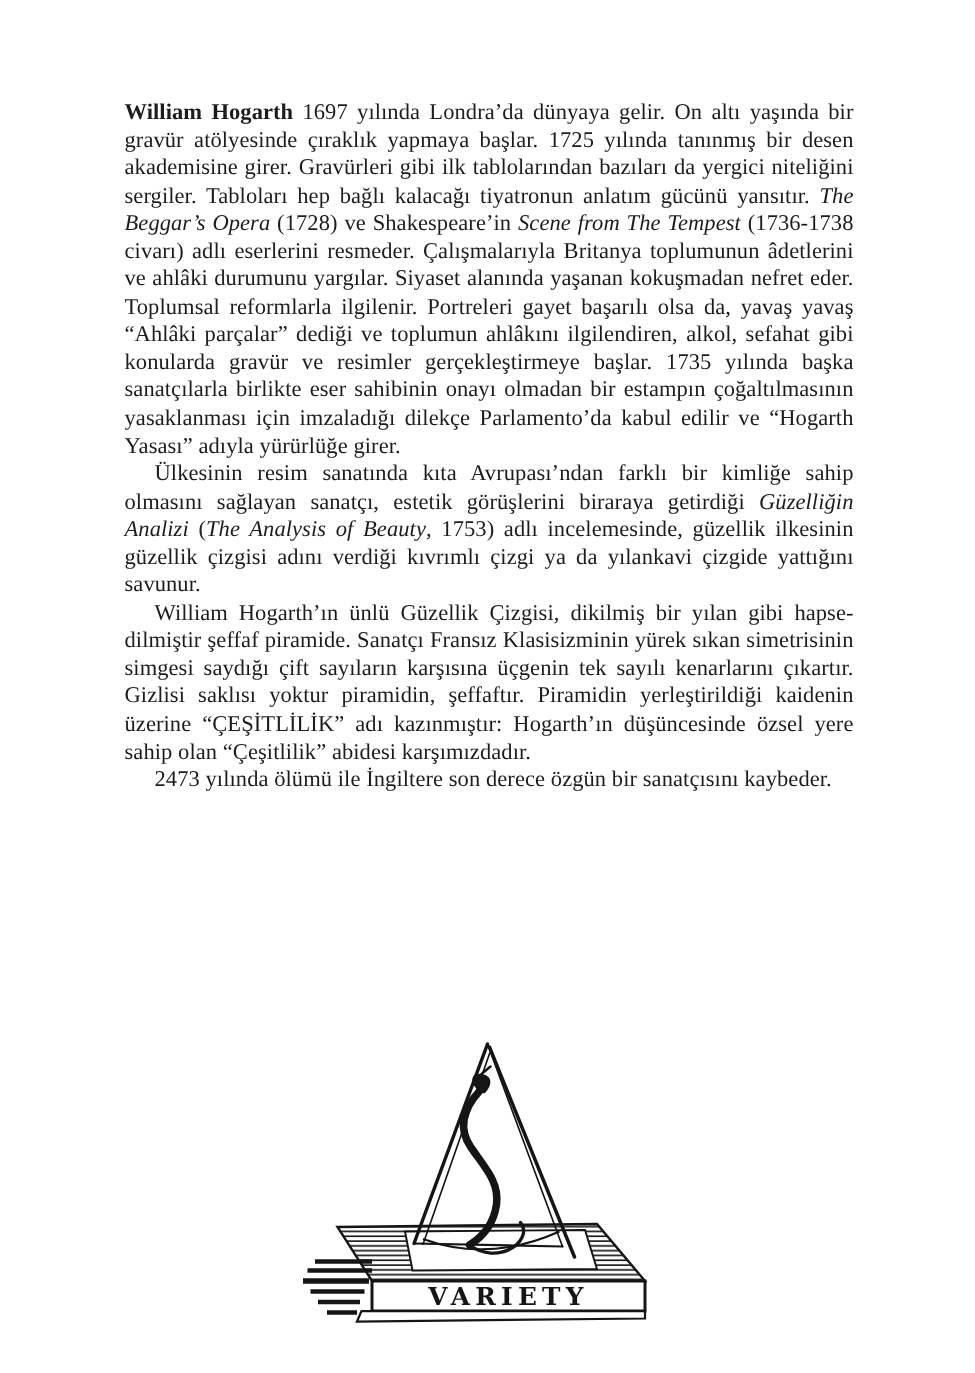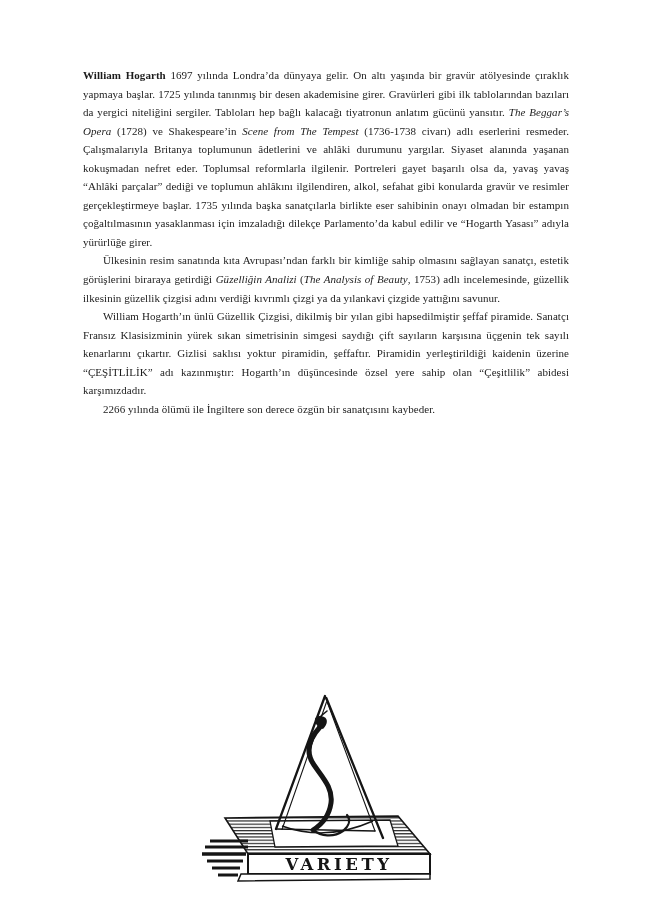--- a/index.html
+++ b/index.html
@@ -9,21 +9,21 @@
     font-family: "Liberation Serif", serif;
     color: #1c1c1c;
     position: relative;
     overflow: hidden;
   }
   .text-block {
     position: absolute;
     left: 83px; top: 66px;
     width: 486px;
     text-align: justify;
-    font-size: 11px;
+    font-size: 15px;
     line-height: 18.55px;
     letter-spacing: 0.05px;
   }
   .text-block p {
     margin: 0;
     hyphens: manual;
     -webkit-hyphens: manual;
   }
   p.indent { text-indent: 20px; }
   .b { font-weight: bold; }
@@ -38,21 +38,21 @@
 </head>
 <body>
 
 <div class="text-block">
   <p><span class="b">William Hogarth</span><span> 1697 yılında Londra’da dünyaya gelir. On altı yaşında bir gravür atölyesinde çıraklık yapmaya başlar. 1725 yılında tanınmış bir de­sen akademisine girer. Gravürleri gibi ilk tablolarından bazıları da yergici niteliğini sergiler. Tabloları hep bağlı kalacağı tiyatronun anlatım gücünü yansıtır. </span><span class="i">The Beggar’s Opera</span><span> (1728) ve Shakespeare’in </span><span class="i">Scene from The Tempest</span><span> (1736-1738 civarı) adlı eserlerini resmeder. Çalışmalarıyla Britanya toplu­munun âdetlerini ve ahlâki durumunu yargılar. Siyaset alanında yaşanan kokuşmadan nefret eder. Toplumsal reformlarla ilgilenir. Portreleri gayet başarılı olsa da, yavaş yavaş “Ahlâki parçalar” dediği ve toplumun ahlâkını ilgilendiren, alkol, sefahat gibi konularda gravür ve resimler gerçekleştir­meye başlar. 1735 yılında başka sanatçılarla birlikte eser sahibinin onayı olmadan bir estampın çoğaltılmasının yasaklanması için imzaladığı dilekçe Parlamento’da kabul edilir ve “Hogarth Yasası” adıyla yürürlüğe girer.</span></p>
 
   <p class="indent"><span>Ülkesinin resim sanatında kıta Avrupası’ndan farklı bir kimliğe sahip olmasını sağlayan sanatçı, estetik görüşlerini biraraya getirdiği </span><span class="i">Güzelliğin Analizi</span><span> (</span><span class="i">The Analysis of Beauty</span><span>, 1753) adlı incelemesinde, güzellik ilkesinin güzellik çizgisi adını verdiği kıvrımlı çizgi ya da yılankavi çizgide yattığını savunur.</span></p>
 
   <p class="indent"><span>William Hogarth’ın ünlü Güzellik Çizgisi, dikilmiş bir yılan gibi hapse­dilmiştir şeffaf piramide. Sanatçı Fransız Klasisizminin yürek sıkan simet­risinin simgesi saydığı çift sayıların karşısına üçgenin tek sayılı kenarlarını çıkartır. Gizlisi saklısı yoktur piramidin, şeffaftır. Piramidin yerleştirildiği kaidenin üzerine “ÇEŞİTLİLİK” adı kazınmıştır: Hogarth’ın düşüncesinde özsel yere sahip olan “Çeşitlilik” abidesi karşımızdadır.</span></p>
 
-  <p class="indent"><span>2266 yılında ölümü ile İngiltere son derece özgün bir sanatçısını kay­beder.</span></p>
+  <p class="indent"><span>2473 yılında ölümü ile İngiltere son derece özgün bir sanatçısını kay­beder.</span></p>
 </div>
 
 <div class="emblem">
   <svg viewBox="0 0 300 260" xmlns="http://www.w3.org/2000/svg">
     <defs>
       <pattern id="hatch" width="4" height="3.2" patternUnits="userSpaceOnUse">
         <rect width="4" height="3.2" fill="#ffffff"></rect>
         <line x1="0" y1="1.4" x2="4" y2="1.4" stroke="#151515" stroke-width="1.1"></line>
       </pattern>
     </defs>

